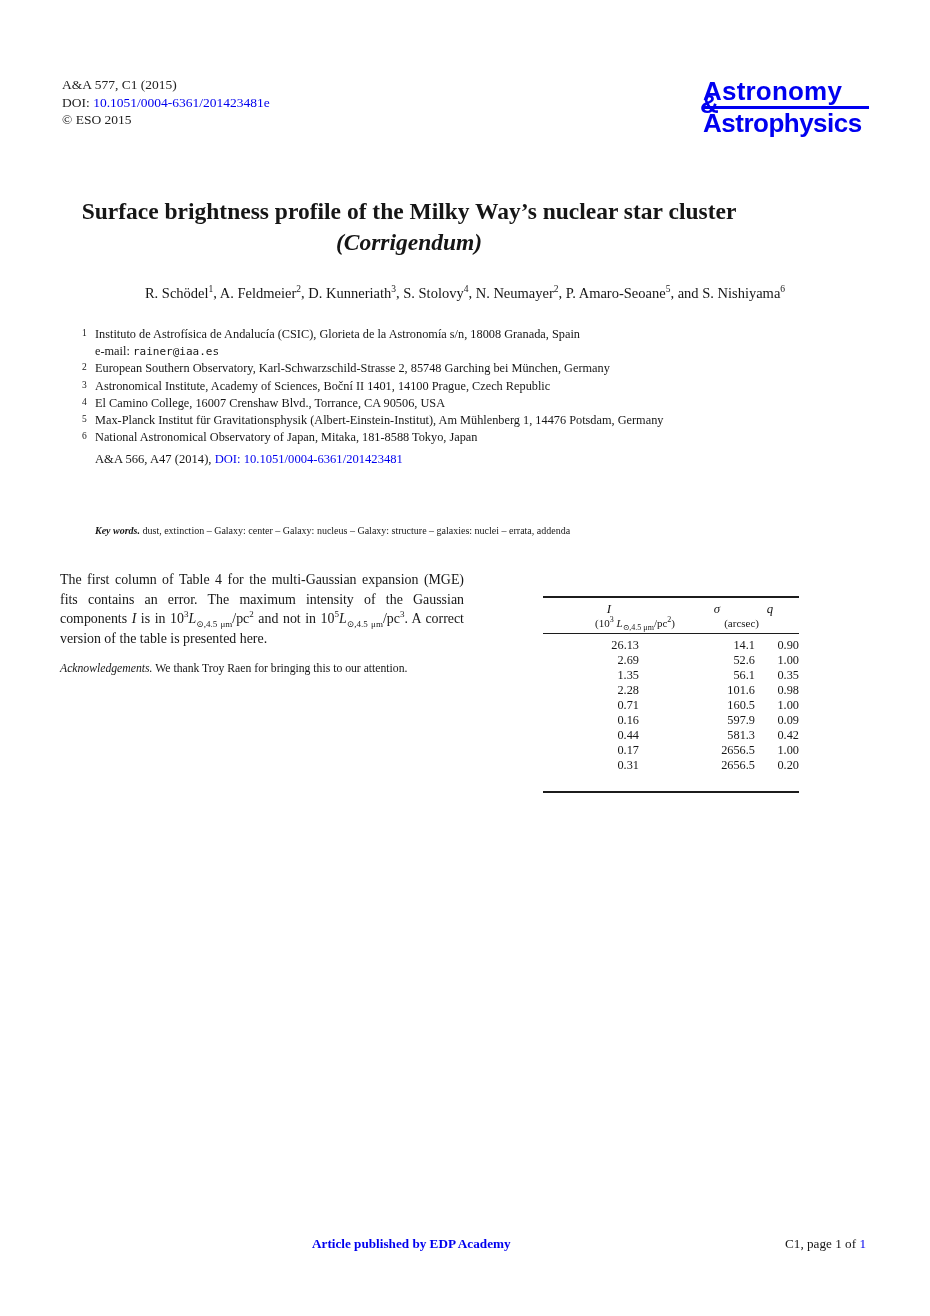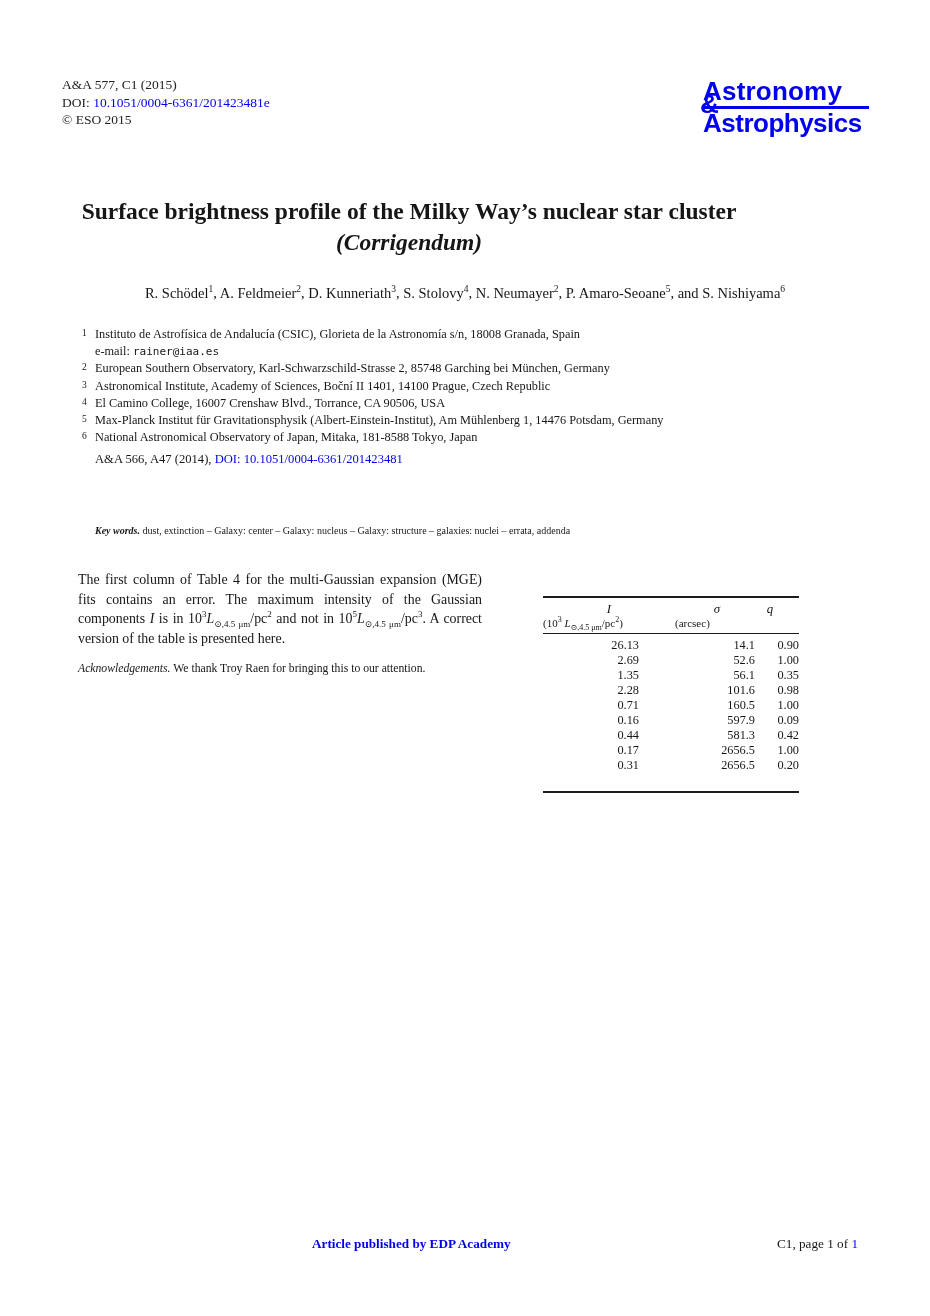--- a/index.html
+++ b/index.html
@@ -45,21 +45,21 @@
   .affil-num { position:absolute; left:8px; top:-1px; font-size:9.5px; }
   .affil-email-label { font-size:12.3px; }
   .affil-email { font-family:"DejaVu Sans Mono","Liberation Mono",monospace; font-size:11px; }
 
   
   #refline { left:95px; top:452px; font-size:12.6px; font-weight:normal; }
   #keywords { left:95px; top:503px; font-size:10px; width:720px;margin-top:22px; }
   #keywords .kw-label { font-weight:bold; font-style:italic; }
 
   
-  #leftcol { left:78px; top:570px; width:404px; }
+  #leftcol { left:60px; top:570px; width:404px; }
   #leftcol p { font-size:13.9px; line-height:19.5px; text-align:justify; }
   .mi { font-style:italic; }
   sup.e { font-size:9px; vertical-align:super; line-height:0; }
   sub.s { font-size:9px; vertical-align:sub; line-height:0; }
   .ack { margin-top:13px; font-size:11.7px; line-height:15px; }
   .ack-label { font-style:italic; }
 
   #rightcol { left:481px; top:570px; width:390px; }
   #tbl-caption { font-size:12.3px; line-height:16.5px; text-align:justify; }
   #tbl-caption .cap-label { font-weight:bold; }
@@ -67,37 +67,37 @@
 
   table#mge {
     margin:26px 0 0 62px;
     border-collapse:collapse;
     border-top:2px solid #1c1c1c;
     border-bottom:2px solid #1c1c1c;
     font-size:12.3px;
   }
   #mge th { font-weight:normal; vertical-align:bottom; }
   #mge .sym-row th { font-size:12.8px; font-style:italic; text-align:center; padding-top:4px; }
-  #mge .unit-row th { font-size:11px; font-style:normal; text-align:left; padding-bottom:4px;
+  #mge .unit-row th { font-size:11px; font-style:normal; text-align:right; padding-bottom:4px;
                       border-bottom:1.5px solid #1c1c1c; }
   #mge .unit-row sup { font-size:8px; vertical-align:super; line-height:0; }
   #mge .unit-row sub { font-size:8px; vertical-align:sub; line-height:0; }
   #mge td { text-align:right; height:15px; line-height:15px; padding:0; }
   #mge .c1 { width:132px; }
   #mge .c2 { width:84px; }
   #mge .c3 { width:40px; }
   #mge td.c1 { padding-right:36px; }
   #mge td.c2 { padding-right:4px;text-align:right; }
   #mge th.c3 { padding-right:18px; }
   #mge tbody tr:first-child td { padding-top:4px; }
   #mge tbody tr:last-child td { padding-bottom:18px; }
 
   
   #footer-link { left:312px; top:1236px; font-size:13.2px; font-weight:bold; }
-  #footer-page { right:72px; top:1236px; font-size:13.2px; }
+  #footer-page { right:64px; top:1236px; font-size:13.2px; }
 </style>
 </head>
 <body>
 
 <div class="abs" id="hdr-left">
   <div>A&amp;A 577, C1 (2015)</div>
   <div><span>DOI: </span><span class="link">10.1051/0004-6361/201423481e</span></div>
   <div>© ESO 2015</div>
 </div>
 

